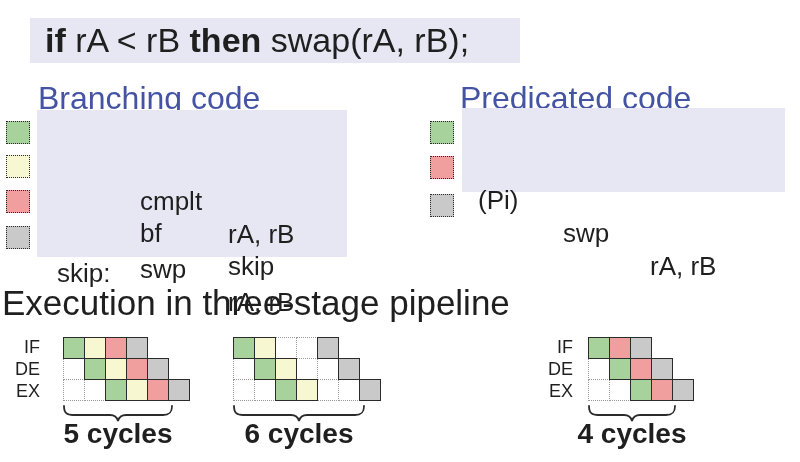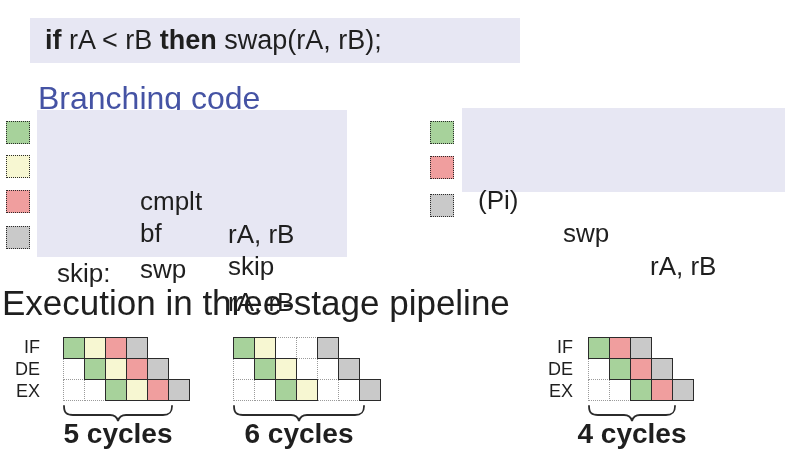--- a/index.html
+++ b/index.html
@@ -1,21 +1,21 @@
 <!DOCTYPE html>
 <html><head>
 <meta charset="utf-8">
 <style>
   html,body{margin:0;padding:0;background:#fff;}
   .slide{position:relative;width:800px;height:462px;background:#ffffff;
          font-family:"Liberation Sans",sans-serif;color:#1f1f1f;overflow:hidden;}
   .lav{background:#e7e7f3;}
   
   .codebox{position:absolute;left:30px;top:18px;width:490px;height:45px;
-           font-size:27px;line-height:45px;padding-left:15px;box-sizing:border-box;white-space:pre;}
+           font-size:34px;line-height:45px;padding-left:15px;box-sizing:border-box;white-space:pre;}
   .b{font-weight:bold;}
   
   .sec-title{position:absolute;top:80px;font-size:32px;color:#4553a4;}
   
   .asmbox{position:absolute;}
   .bbox{left:37px;top:110px;width:310px;height:147px;}
   .pbox{left:462px;top:108px;width:323px;height:84px;}
   .bline{position:absolute;left:0;width:100%;height:33px;line-height:33px;font-size:26px;white-space:pre;}
   .bline span{position:absolute;}
   .bbox .lab{left:20px;}  .bbox .opc{left:103px;} .bbox .opr{left:191px;}
@@ -70,20 +70,21 @@
       <span class="opr"></span>
     </div>
   </div>
   <div>
       <div class="sq" style="left: 6px; top: 121px; background: rgb(167, 210, 155);"></div>
       <div class="sq" style="left: 6px; top: 155px; background: rgb(247, 247, 210);"></div>
       <div class="sq" style="left: 6px; top: 190px; background: rgb(240, 158, 158);"></div>
       <div class="sq" style="left: 6px; top: 226px; background: rgb(201, 201, 201);"></div>
     </div>
 
+  <div class="sec-title" style="left:460px">Predicated code</div>
   <div class="asmbox pbox lav">
     <div class="bline" style="top:43px">
       <span class="lab">(Pi)</span>
       <span class="opc">swp</span>
       <span class="opr">rA, rB</span>
     </div>
   </div>
   <div>
       <div class="sq" style="left: 430px; top: 121px; background: rgb(167, 210, 155);"></div>
       <div class="sq" style="left: 430px; top: 156px; background: rgb(240, 158, 158);"></div>

